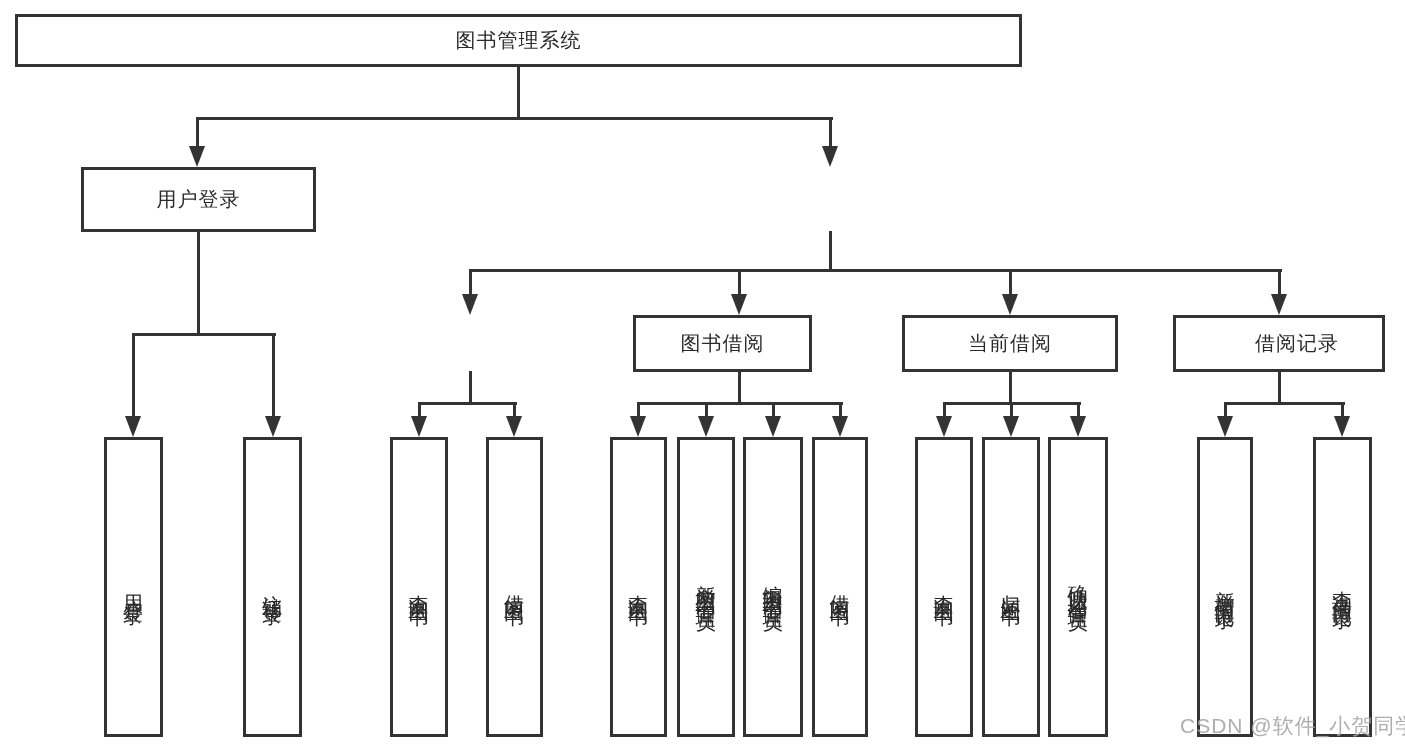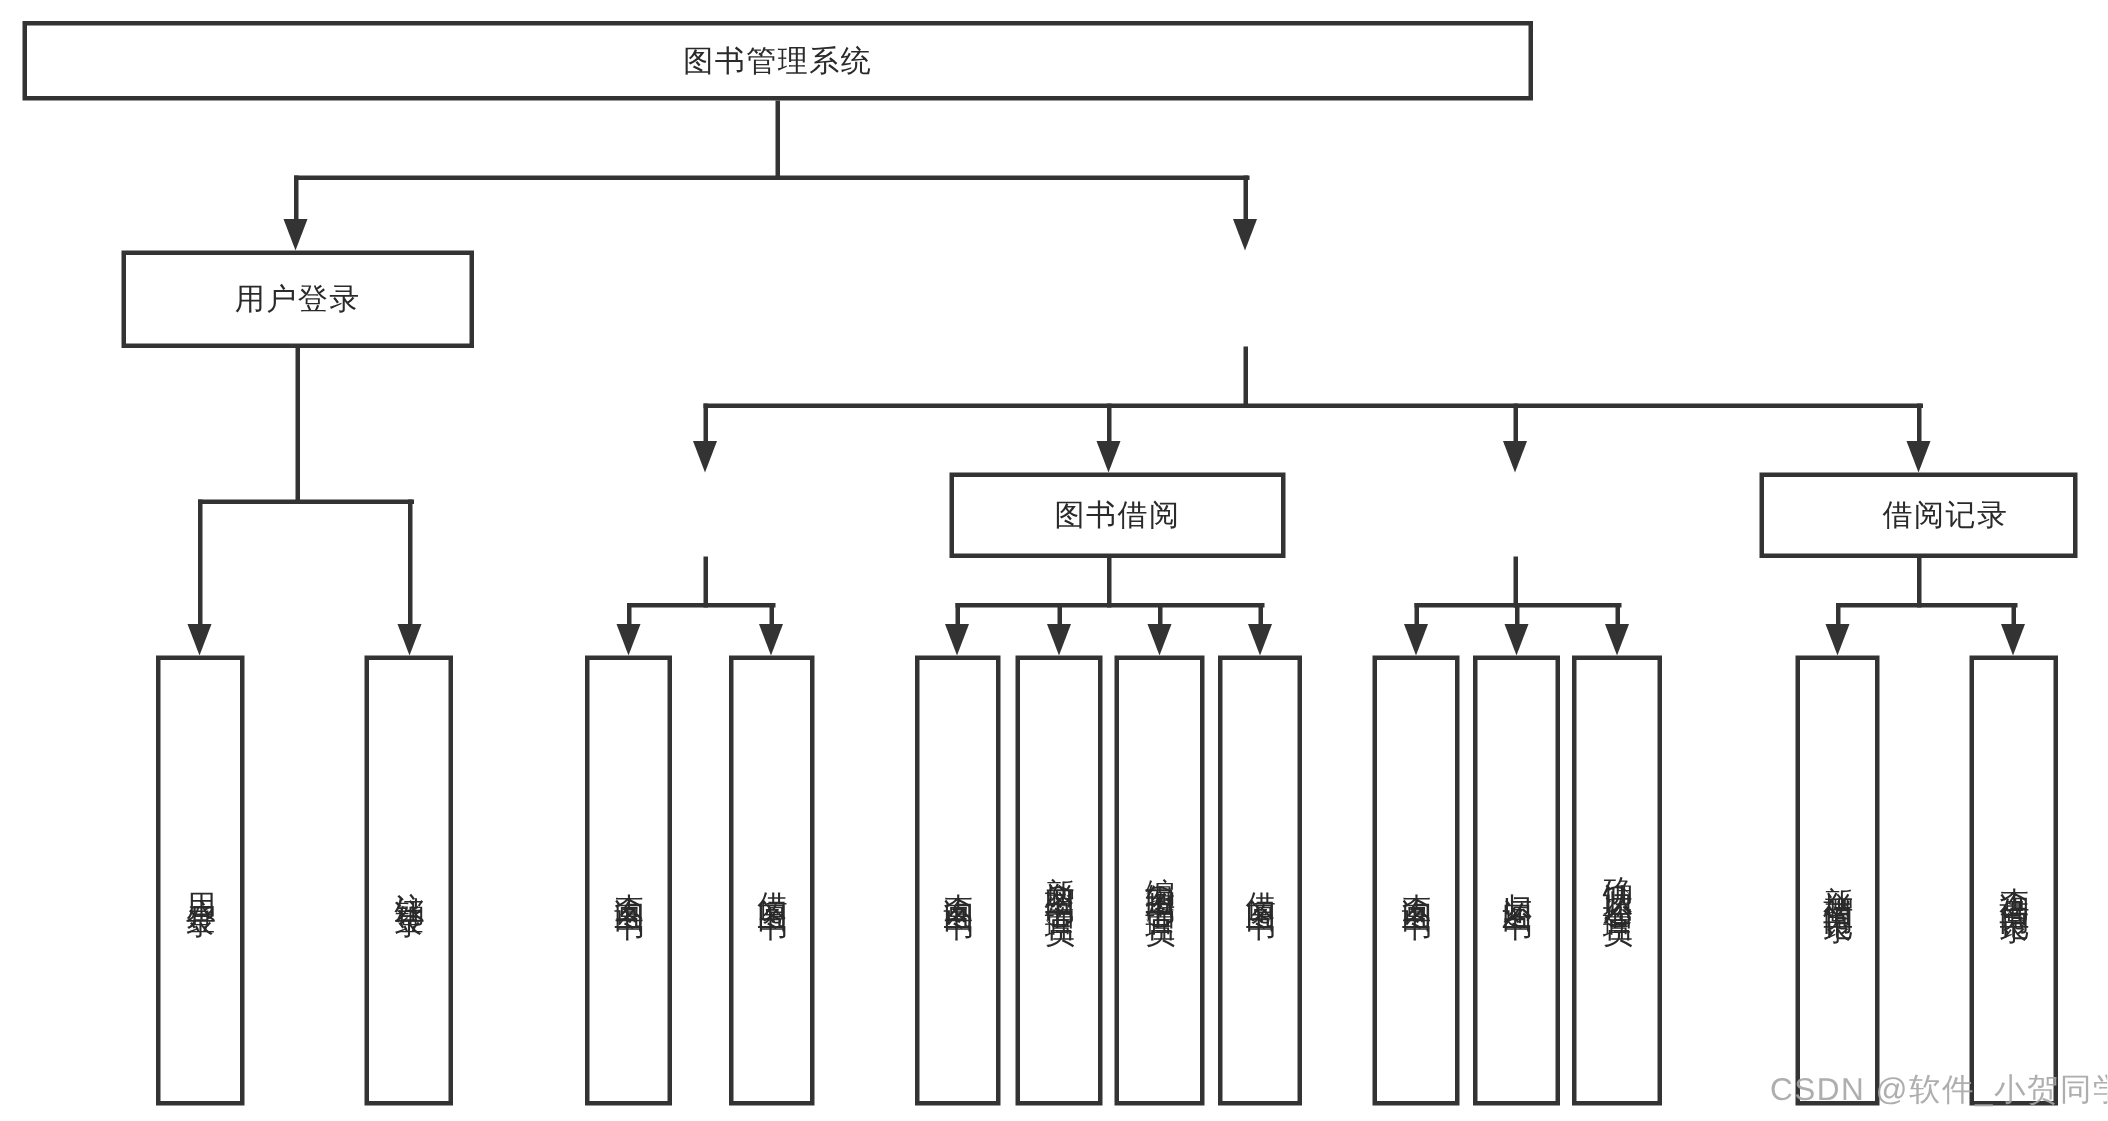--- a/index.html
+++ b/index.html
@@ -83,22 +83,25 @@
   <div class="hline" style="left:469px; top:269px; width:813px;"></div>
   <div class="vline" style="left:469px; top:269px; height:27px;"></div>
   <div class="arrow" style="left:462px; top:294px;"></div>
   <div class="vline" style="left:738px; top:269px; height:27px;"></div>
   <div class="arrow" style="left:731px; top:294px;"></div>
   <div class="vline" style="left:1009px; top:269px; height:27px;"></div>
   <div class="arrow" style="left:1002px; top:294px;"></div>
   <div class="vline" style="left:1278px; top:269px; height:27px;"></div>
   <div class="arrow" style="left:1271px; top:294px;"></div>
 
-  <div class="box" style="left:633px; top:315px; width:224px; height:57px;">
+  <div class="box" style="left:633px; top:315px; width:179px; height:57px;">
     <span>图书借阅</span>
+  </div>
+  <div class="box" style="left:902px; top:315px; width:216px; height:57px;">
+    <span>当前借阅</span>
   </div>
   <div class="box" style="left:1173px; top:315px; width:212px; height:57px;padding-left:36px;">
     <span>借阅记录</span>
   </div>
 
   <div class="vline" style="left:469px; top:371px; height:34px;"></div>
   <div class="hline" style="left:418px; top:402px; width:99px;"></div>
   <div class="vline" style="left:418px; top:402px; height:16px;"></div>
   <div class="arrow" style="left:411px; top:416px;"></div>
   <div class="vline" style="left:513px; top:402px; height:16px;"></div>

